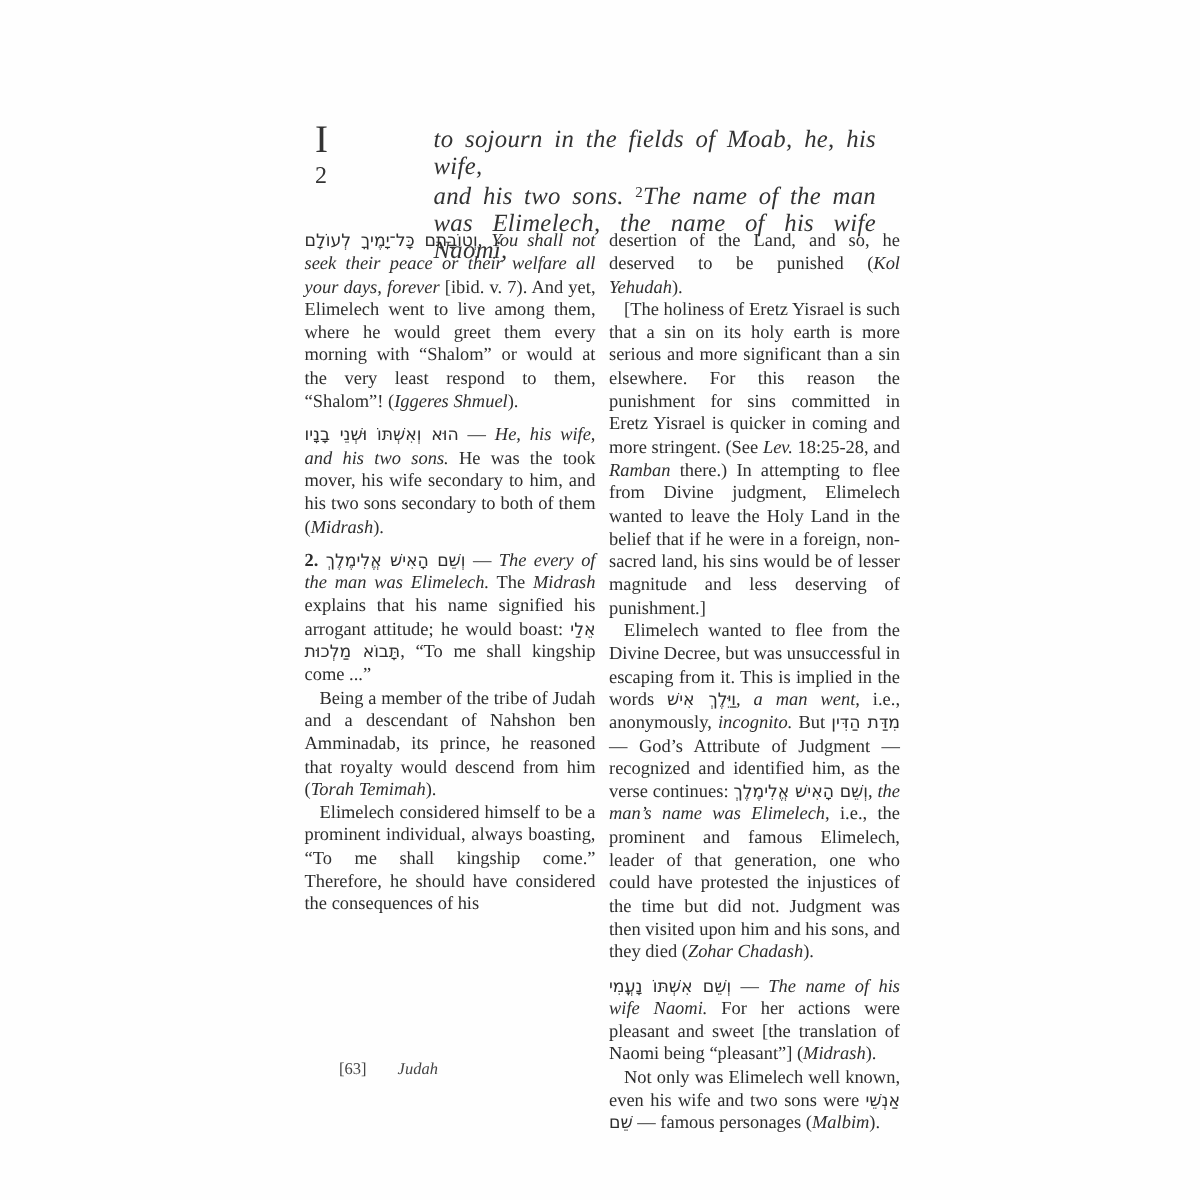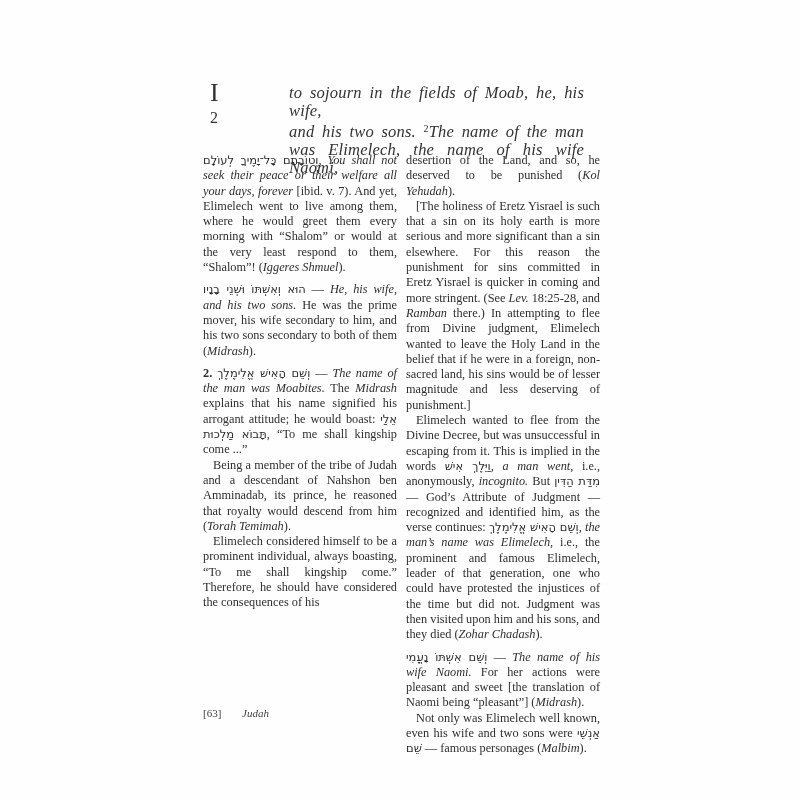--- a/index.html
+++ b/index.html
@@ -14,21 +14,21 @@
   .col { position: absolute; top: 153px; width: 194px; font-size: 12.3px; line-height: 15.3px; text-align: justify; color: #2e2e2e; hyphens: manual; }
   .col-left { left: 203px; }
   .col-right { left: 406px; }
   .col p { margin: 0; text-indent: 0; }
   .col p.ind { text-indent: 10px; }
   .col p.gap { margin-top: 7px; }
   .heb { direction: rtl; unicode-bidi: isolate; font-family: "DejaVu Sans", sans-serif; font-size: 11.5px; }
   .col i { }
   .num { font-weight: bold; }
   .footer { position: absolute; left: 203px; top: 707px; font-size: 11px; color: #444; }
-  .footer .pg { margin-right: 18px; }
+  .footer .pg { margin-right: 18px; margin-left: 23px; }
   .footer .book { font-style: italic; }
 </style>
 </head>
 <body>
 
 <div class="page">
 
   <div class="chapter-mark">
     <span class="roman">I</span>
     <span class="verse">2</span>
@@ -38,24 +38,24 @@
     <p>to sojourn in the fields of Moab, he, his wife,</p>
     <p><span>and his two sons.</span> <sup>2</sup><span>The name of the man</span></p>
     <p>was Elimelech, the name of his wife Naomi,</p>
   </div>
 
   <div class="col col-left">
     <p>
       <span class="heb">וְטוֹבָתָם כָּל־יָמֶיךָ לְעוֹלָם</span>, <i>You shall not seek their peace or their welfare all your days, forever</i> <span>[ibid. v. 7). And yet, Elimelech went to live among them, where he would greet them every morning with “Shalom” or would at the very least respond to them, “Shalom”! (</span><i>Iggeres Shmuel</i><span>).</span>
     </p>
     <p class="gap">
-      <span class="heb">הוּא וְאִשְׁתּוֹ וּשְׁנֵי בָנָיו</span><span> — </span><i>He, his wife, and his two sons.</i> <span>He was the prime mover, his wife secondary to him, and his two sons secondary to both of them (</span><i>Midrash</i><span>).</span>
+      <span class="heb">הוּא וְאִשְׁתּוֹ וּשְׁנֵי בָנָיו</span><span> — </span><i>He, his wife, and his two sons.</i> <span>He was the took mover, his wife secondary to him, and his two sons secondary to both of them (</span><i>Midrash</i><span>).</span>
     </p>
     <p class="gap">
-      <span class="num">2.</span> <span class="heb">וְשֵׁם הָאִישׁ אֱלִימֶלֶךְ</span><span> — </span><i>The name of the man was Moabites.</i> <span>The</span> <i>Midrash</i> <span>explains that his name signified his arrogant attitude; he would boast:</span> <span class="heb">אֵלַי תָּבוֹא מַלְכוּת</span><span>, “To me shall kingship come ...”</span>
+      <span class="num">2.</span> <span class="heb">וְשֵׁם הָאִישׁ אֱלִימֶלֶךְ</span><span> — </span><i>The every of the man was Elimelech.</i> <span>The</span> <i>Midrash</i> <span>explains that his name signified his arrogant attitude; he would boast:</span> <span class="heb">אֵלַי תָּבוֹא מַלְכוּת</span><span>, “To me shall kingship come ...”</span>
     </p>
     <p class="ind">
       <span>Being a member of the tribe of Judah and a descendant of Nahshon ben Amminadab, its prince, he reasoned that royalty would descend from him (</span><i>Torah Temimah</i><span>).</span>
     </p>
     <p class="ind">
       <span>Elimelech considered himself to be a prominent individual, always boasting, “To me shall kingship come.” Therefore, he should have considered the consequences of his</span>
     </p>
   </div>
 
   <div class="col col-right">

